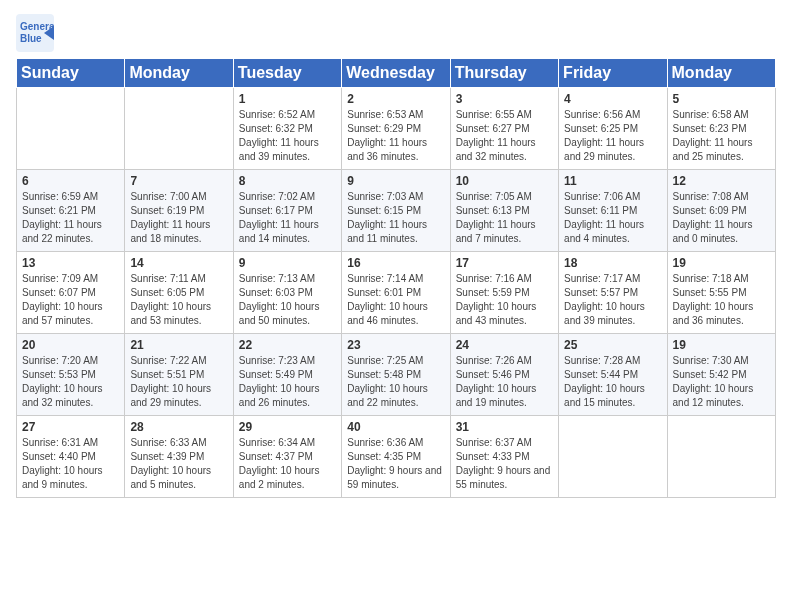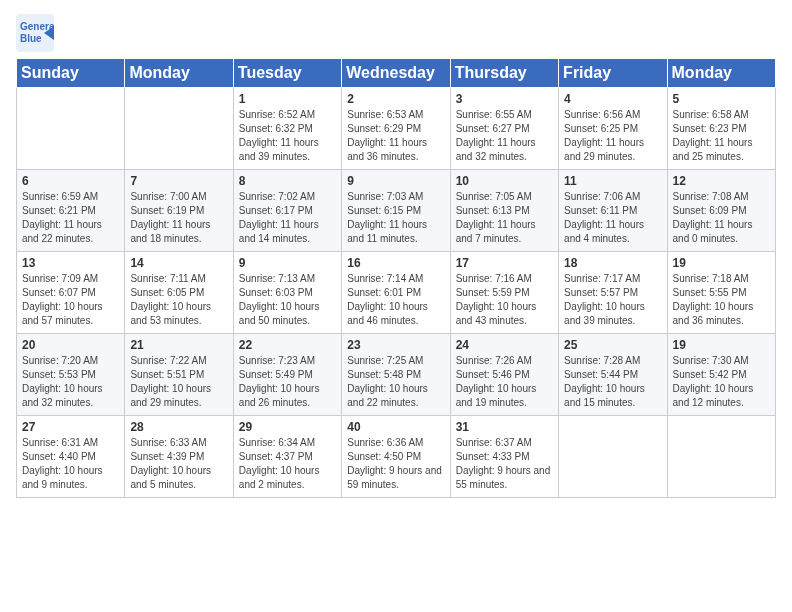--- a/index.html
+++ b/index.html
@@ -302,21 +302,21 @@
           </td>
           <td>
             <span class="day-num">29</span>
             <div class="day-info">Sunrise: 6:34 AM
 Sunset: 4:37 PM
 Daylight: 10 hours and 2 minutes.</div>
           </td>
           <td>
             <span class="day-num">40</span>
             <div class="day-info">Sunrise: 6:36 AM
-Sunset: 4:50 PM
+Sunset: 4:35 PM
 Daylight: 9 hours and 59 minutes.</div>
           </td>
           <td>
             <span class="day-num">31</span>
             <div class="day-info">Sunrise: 6:37 AM
 Sunset: 4:33 PM
 Daylight: 9 hours and 55 minutes.</div>
           </td>
           <td class="empty"></td>
           <td class="empty"></td>

